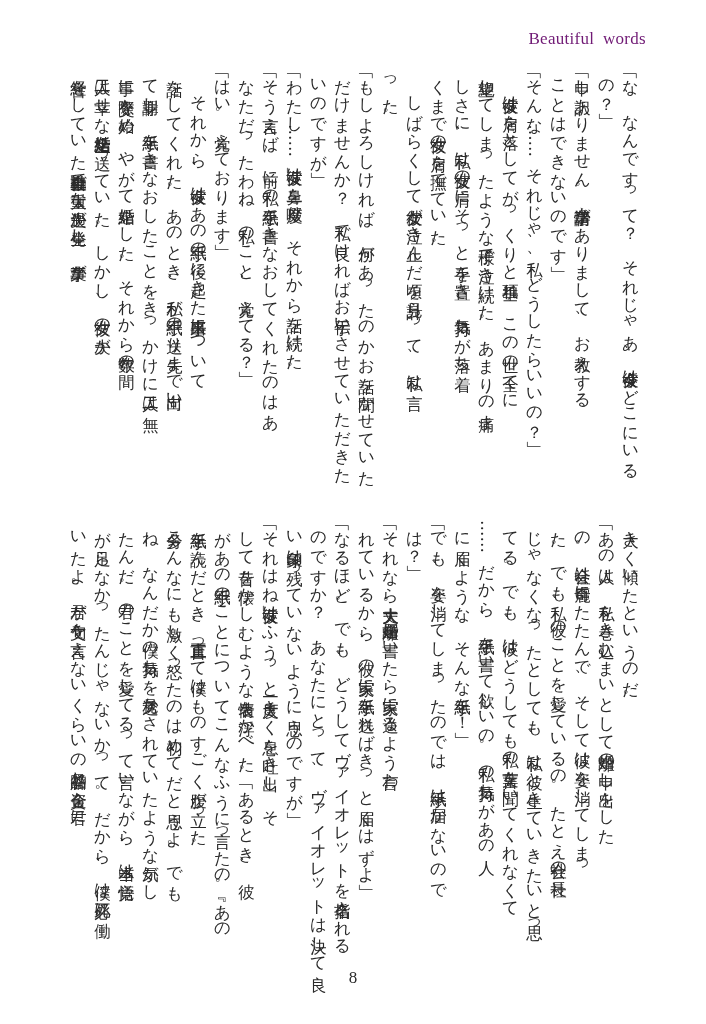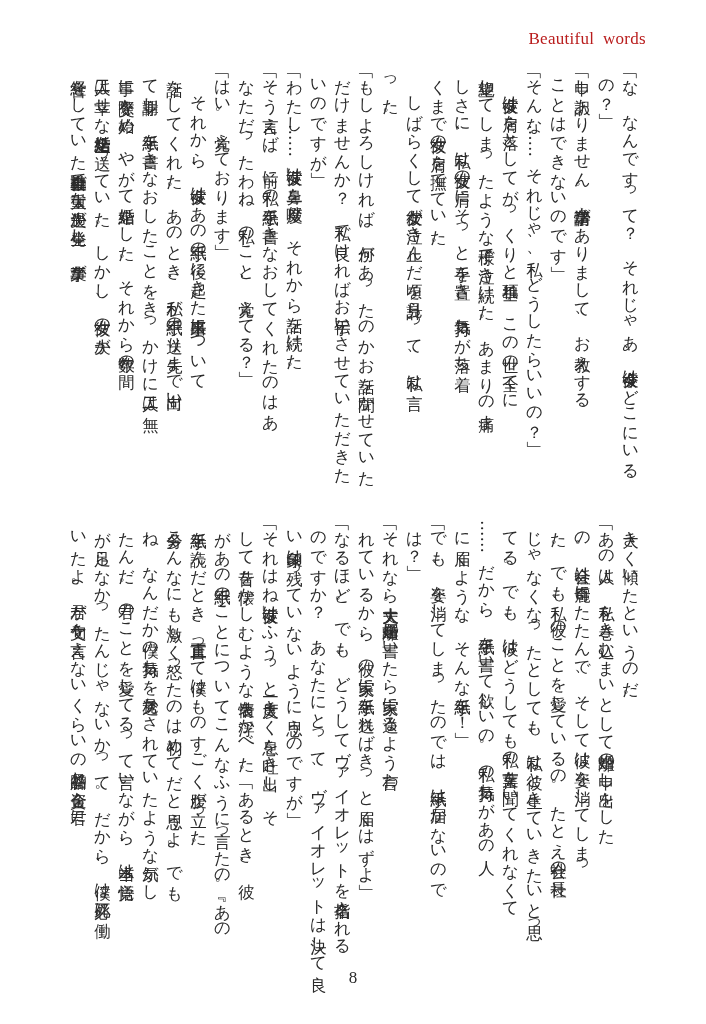--- a/index.html
+++ b/index.html
@@ -15,21 +15,21 @@
       color: #222222;
     }
     .running-header {
       position: absolute;
       top: 29px;
       right: 60px;
       font-family: "Liberation Serif", "DejaVu Serif", serif;
       font-size: 17px;
       letter-spacing: 0.3px;
       word-spacing: 4px;
-      color: #b91c1c;
+      color: #701a75;
     }
     .text-block {
       position: absolute;
       right: 64px;
       width: 580px;
       writing-mode: vertical-rl;
       -webkit-writing-mode: vertical-rl;
       font-family: "DejaVu Serif", "Liberation Serif", serif;
       font-size: 16.4px;
       line-height: 24px;

